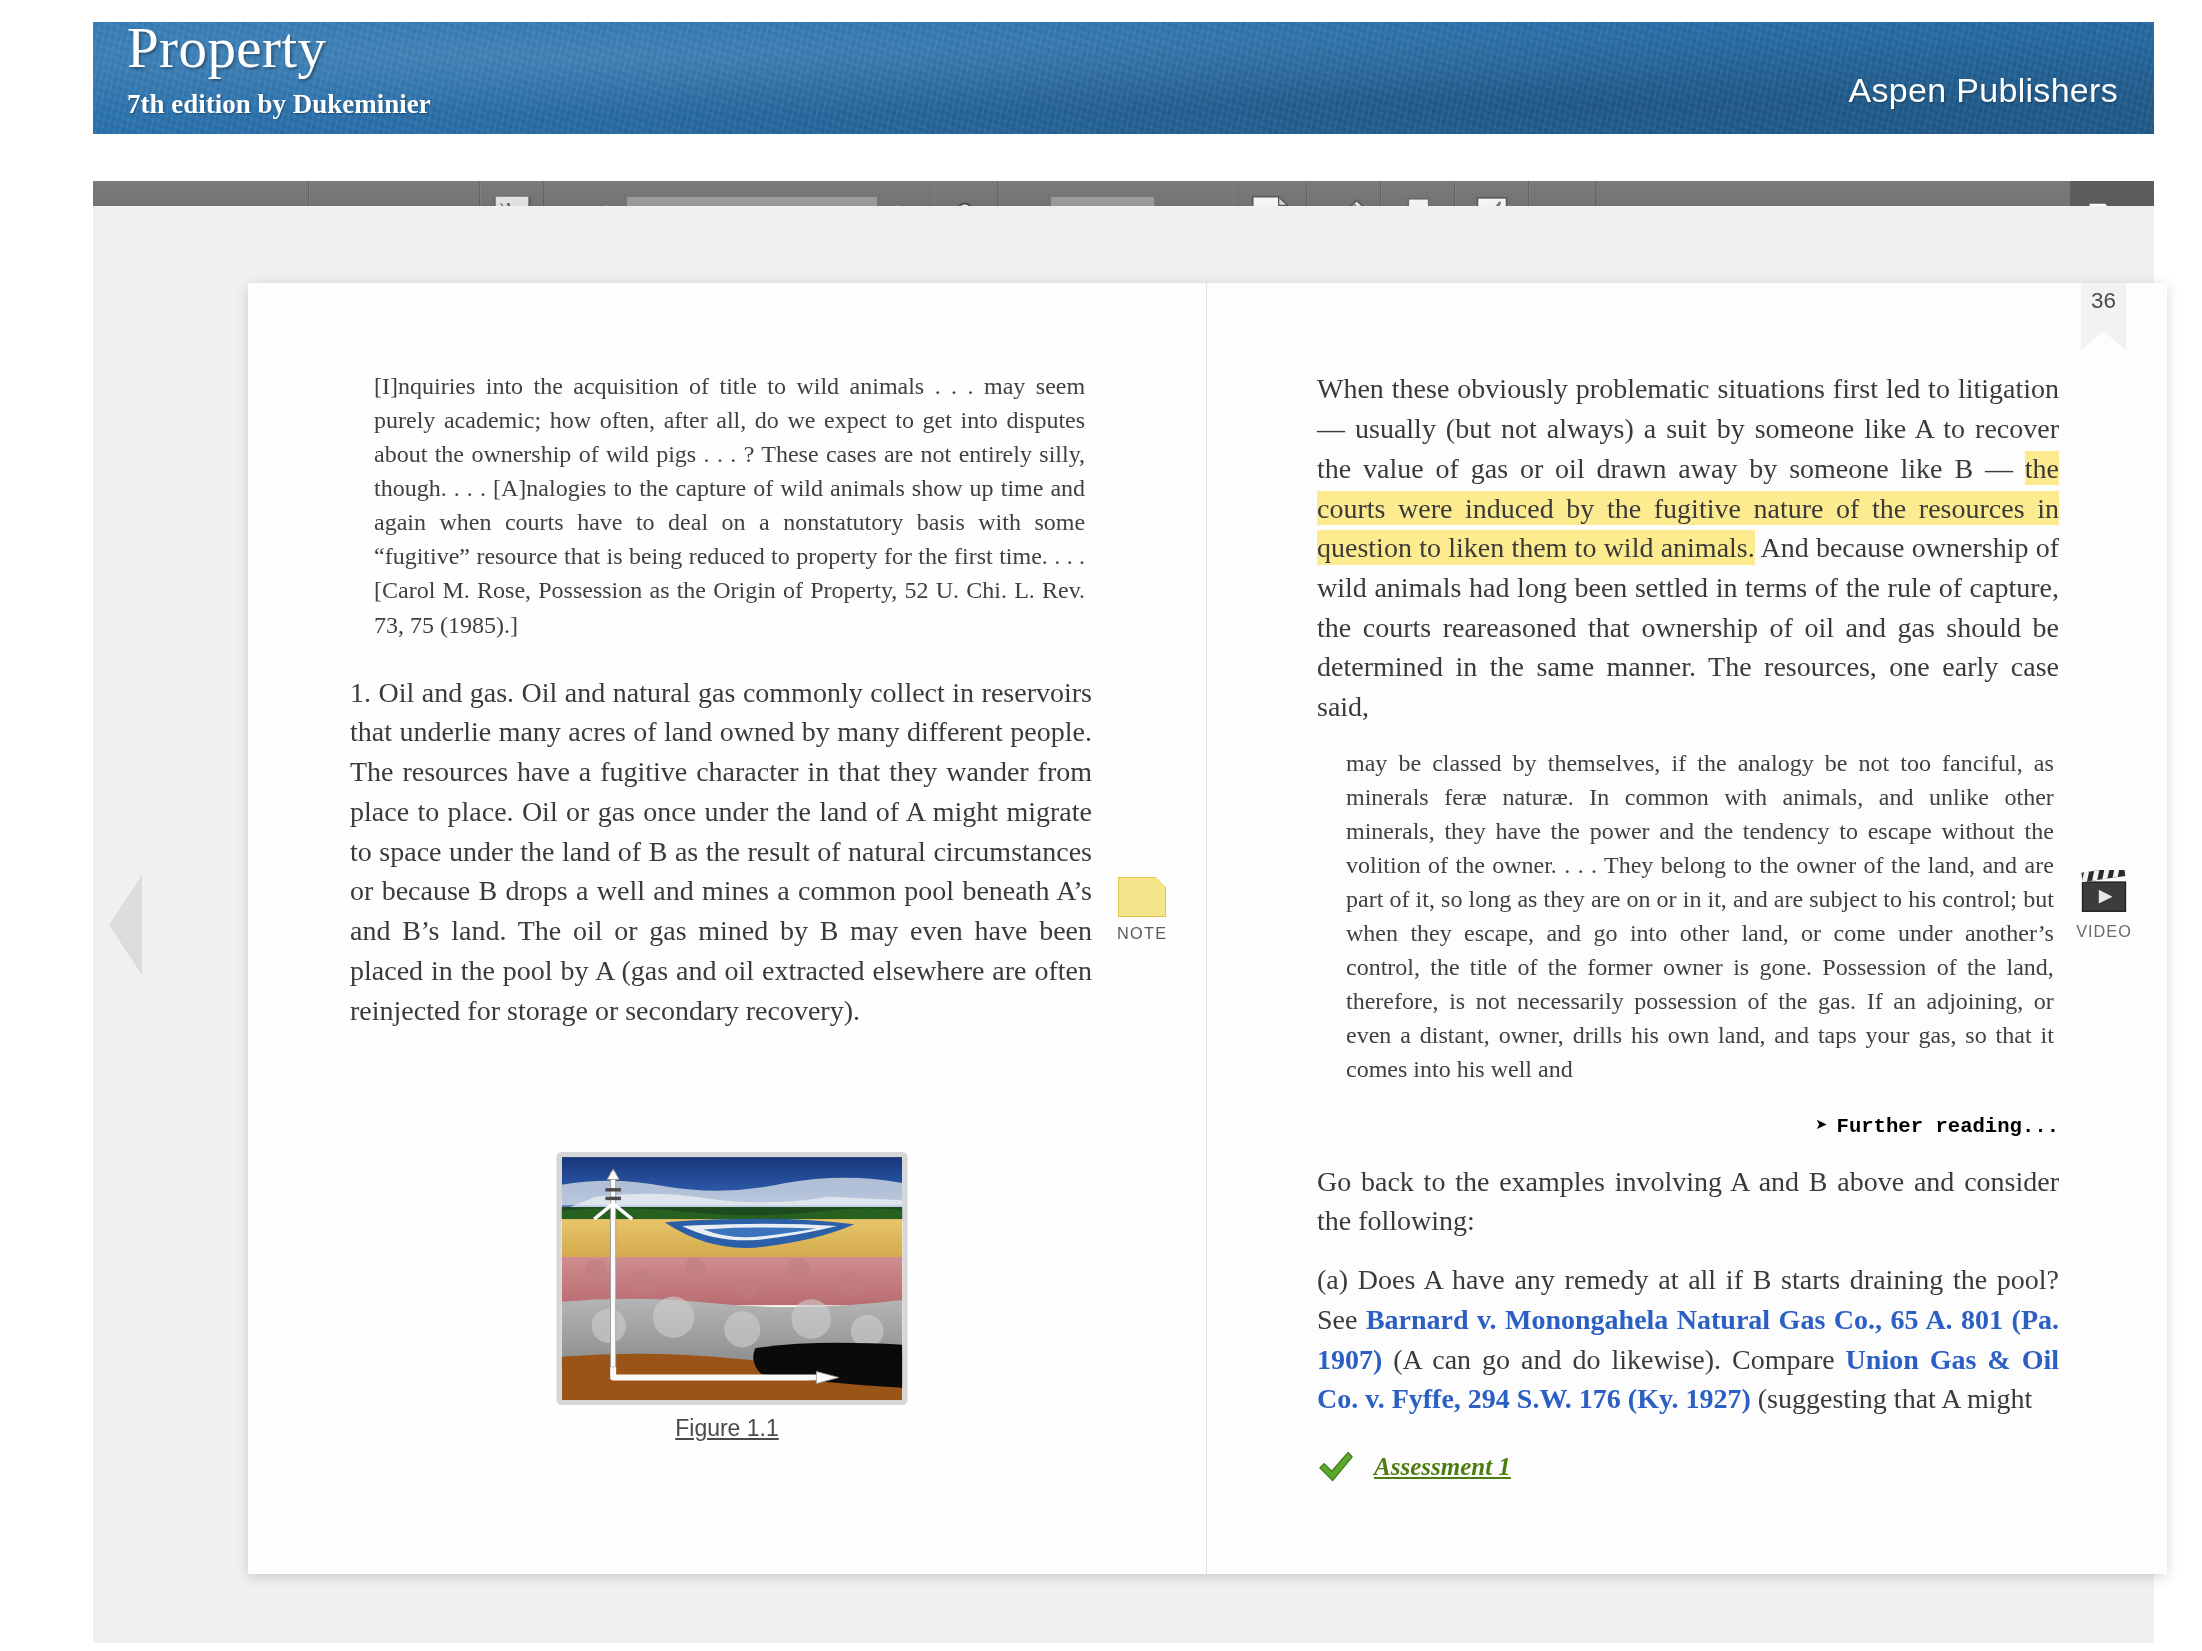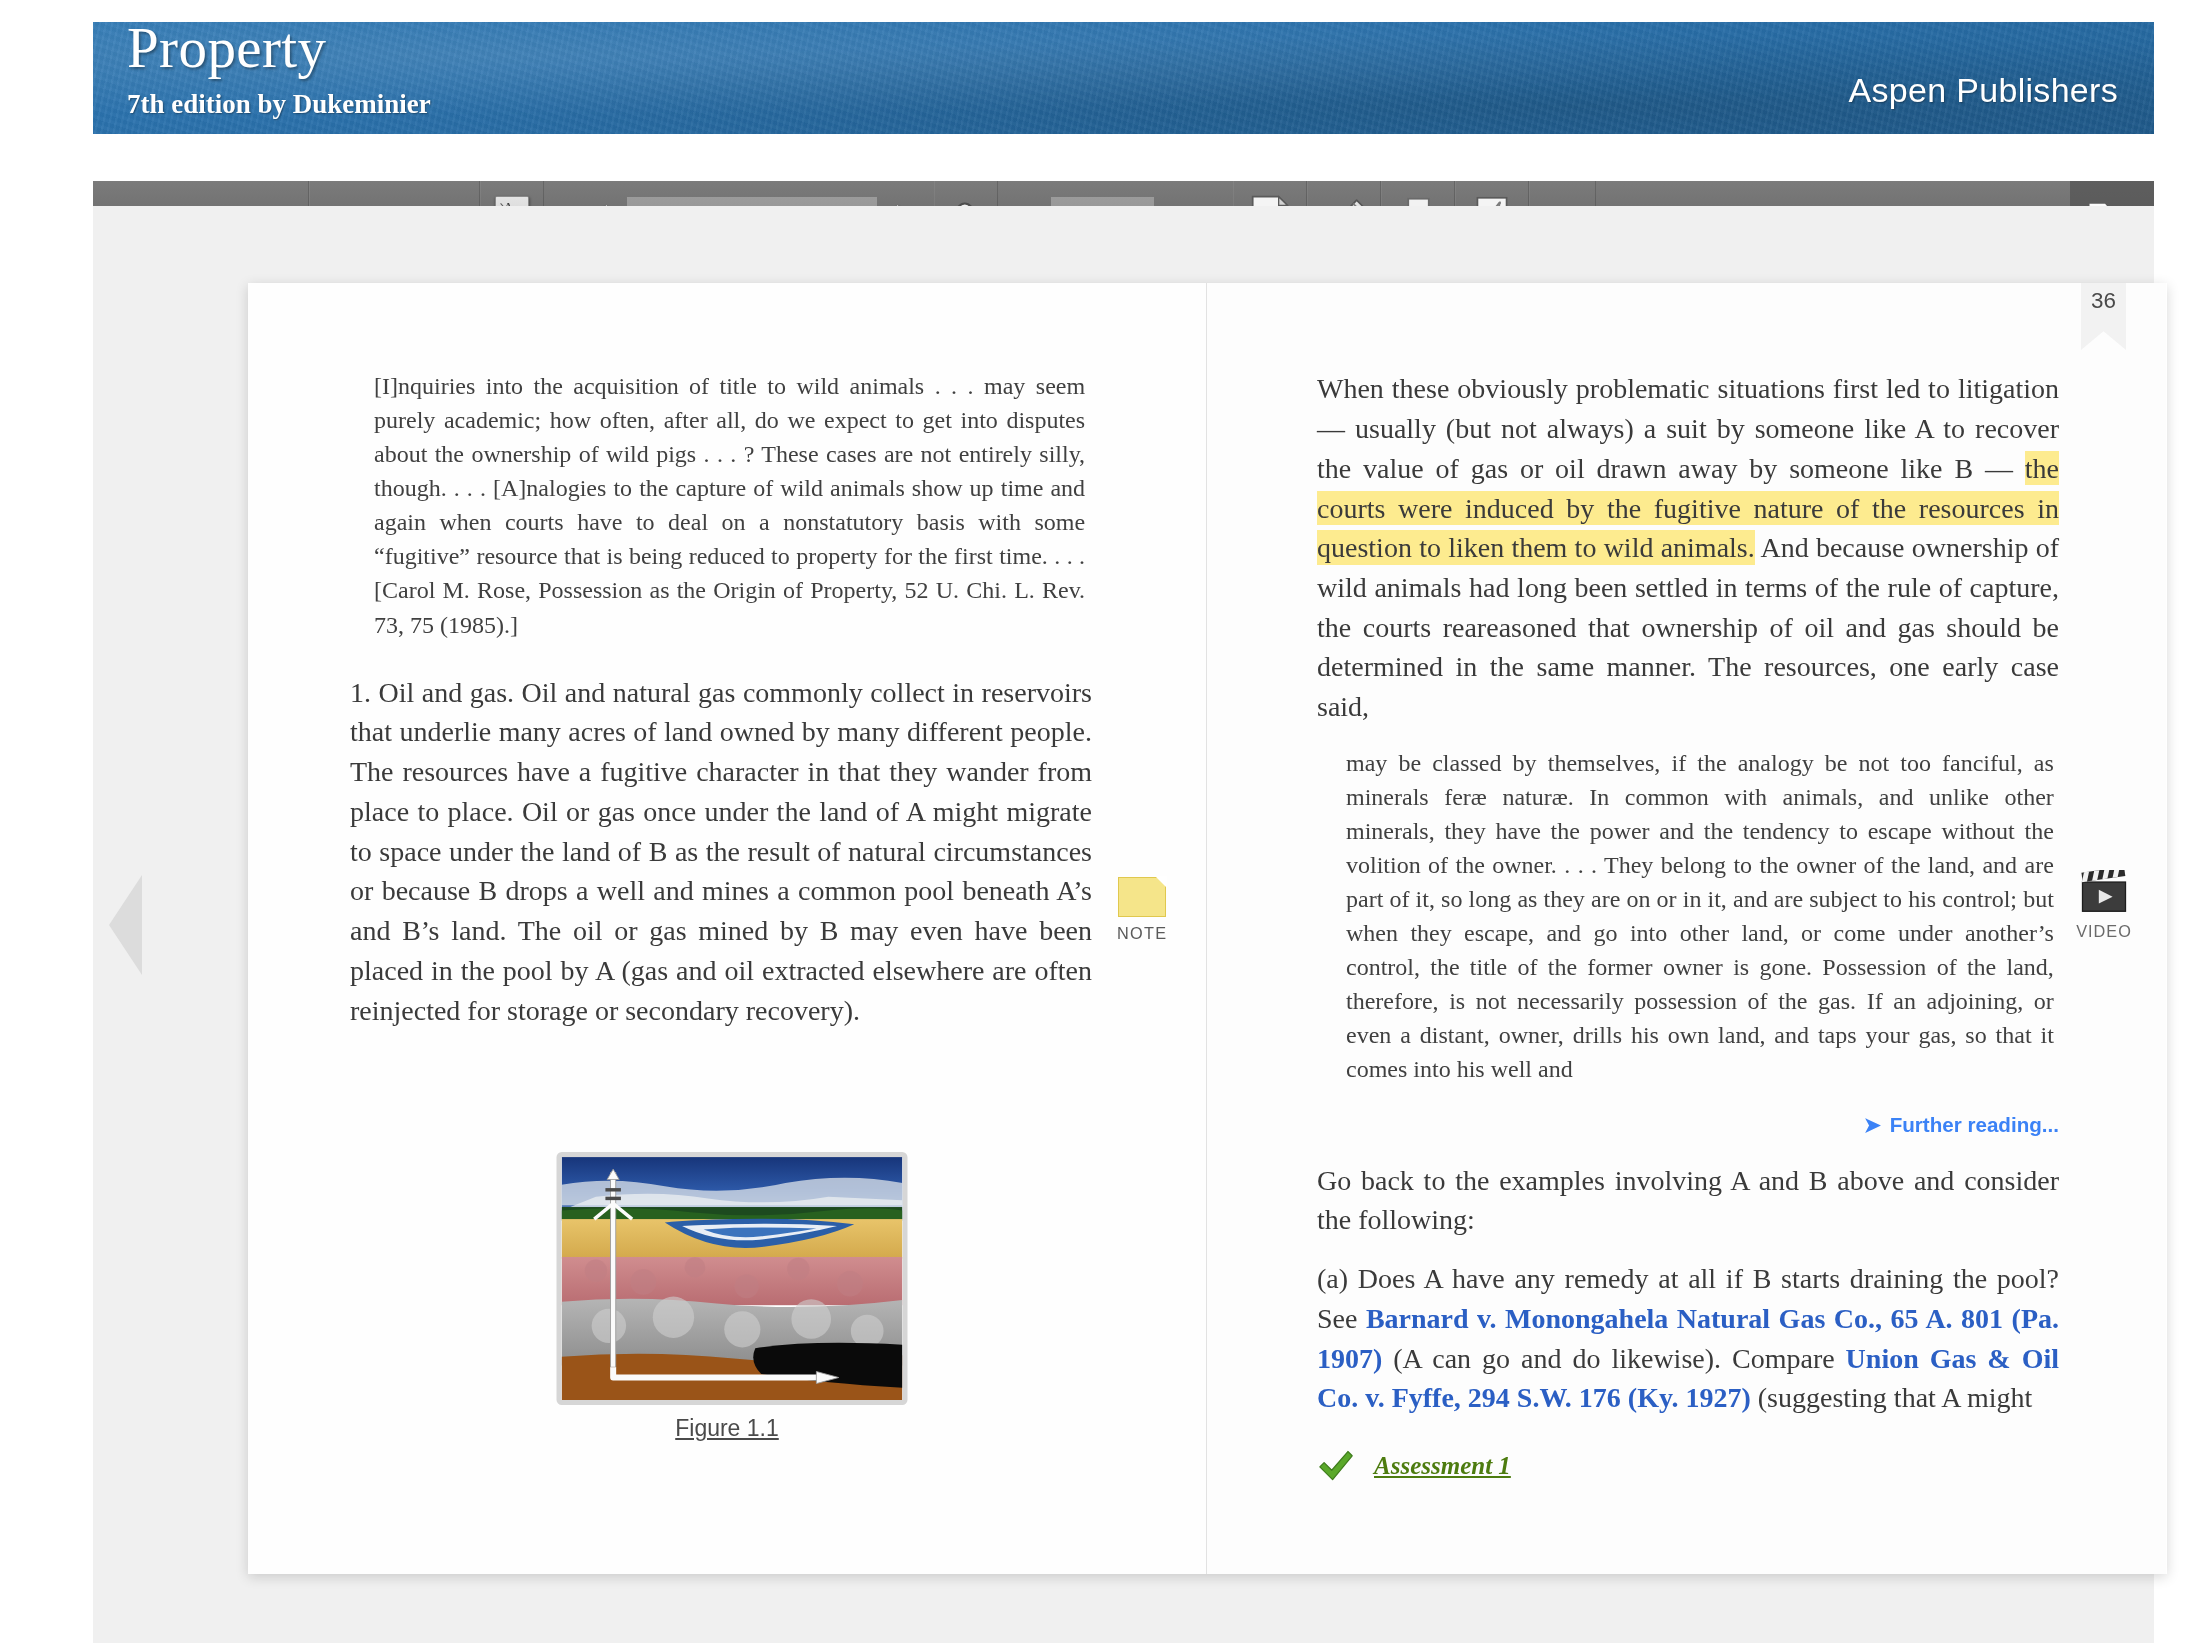--- a/index.html
+++ b/index.html
@@ -351,24 +351,24 @@
   mark.hl {
     background: #fdeb8f;
     color: #3a3a3a;
     padding: 1.7px 0;
     box-decoration-break: clone;
     -webkit-box-decoration-break: clone;
   }
 
   .further {
     text-align: right;
-    font-family: Liberation Sans, sans-serif;
+    font-family: Liberation Mono, monospace;
     font-weight: bold;
     font-size: 20.6px;
-    color: #3b82f6;
+    color: #000000;
     margin: 8.6px 0 24px 0;
     cursor: pointer;
   }
   .further .caret { margin-right: 8.6px; font-size: 20.6px; }
 
   a.caselink {
     color: #2b5fc4;
     font-weight: bold;
     text-decoration: none;
     cursor: pointer;

